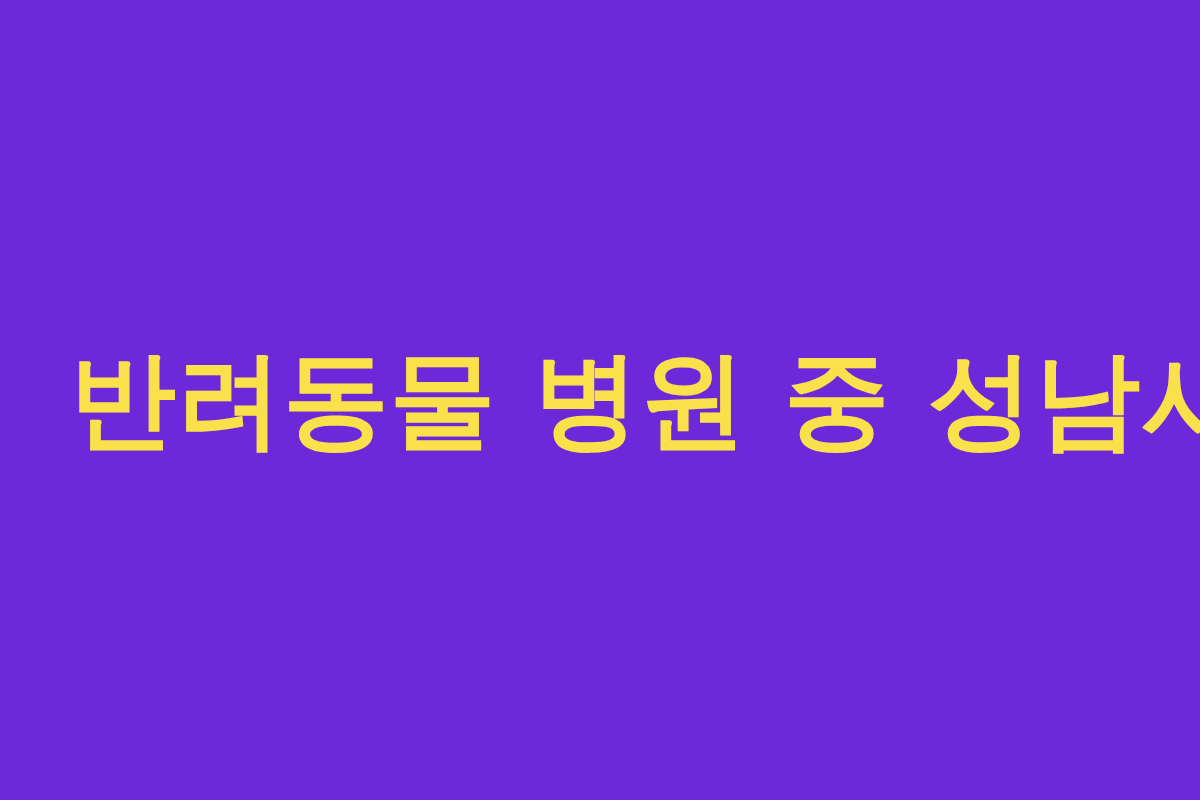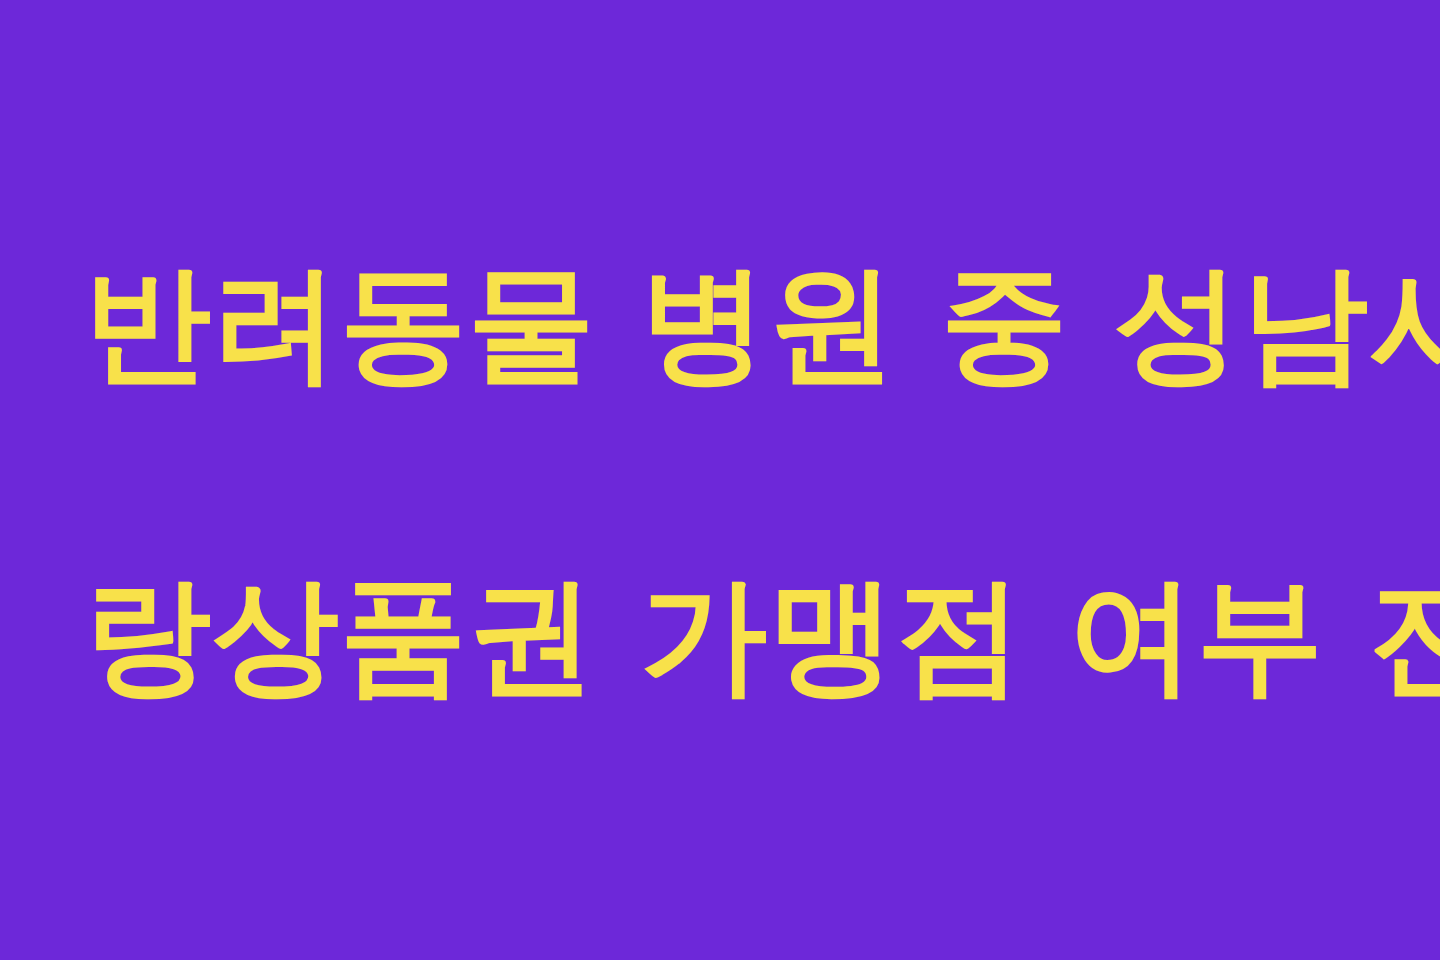--- a/index.html
+++ b/index.html
@@ -47,16 +47,15 @@
     white-space: pre;
   }
 </style>
 </head>
 <body>
 
 <div id="banner" style="background: #6d28d9;">
 
   <h1 id="headline" style="color: rgb(248, 225, 74);">
     <span class="hl-line">반려동물 병원 중 성남사</span>
-    <span class="hl-line">랑상품권 가맹점 여부 전</span>
   </h1>
 
 </div>
 
 </body></html>

